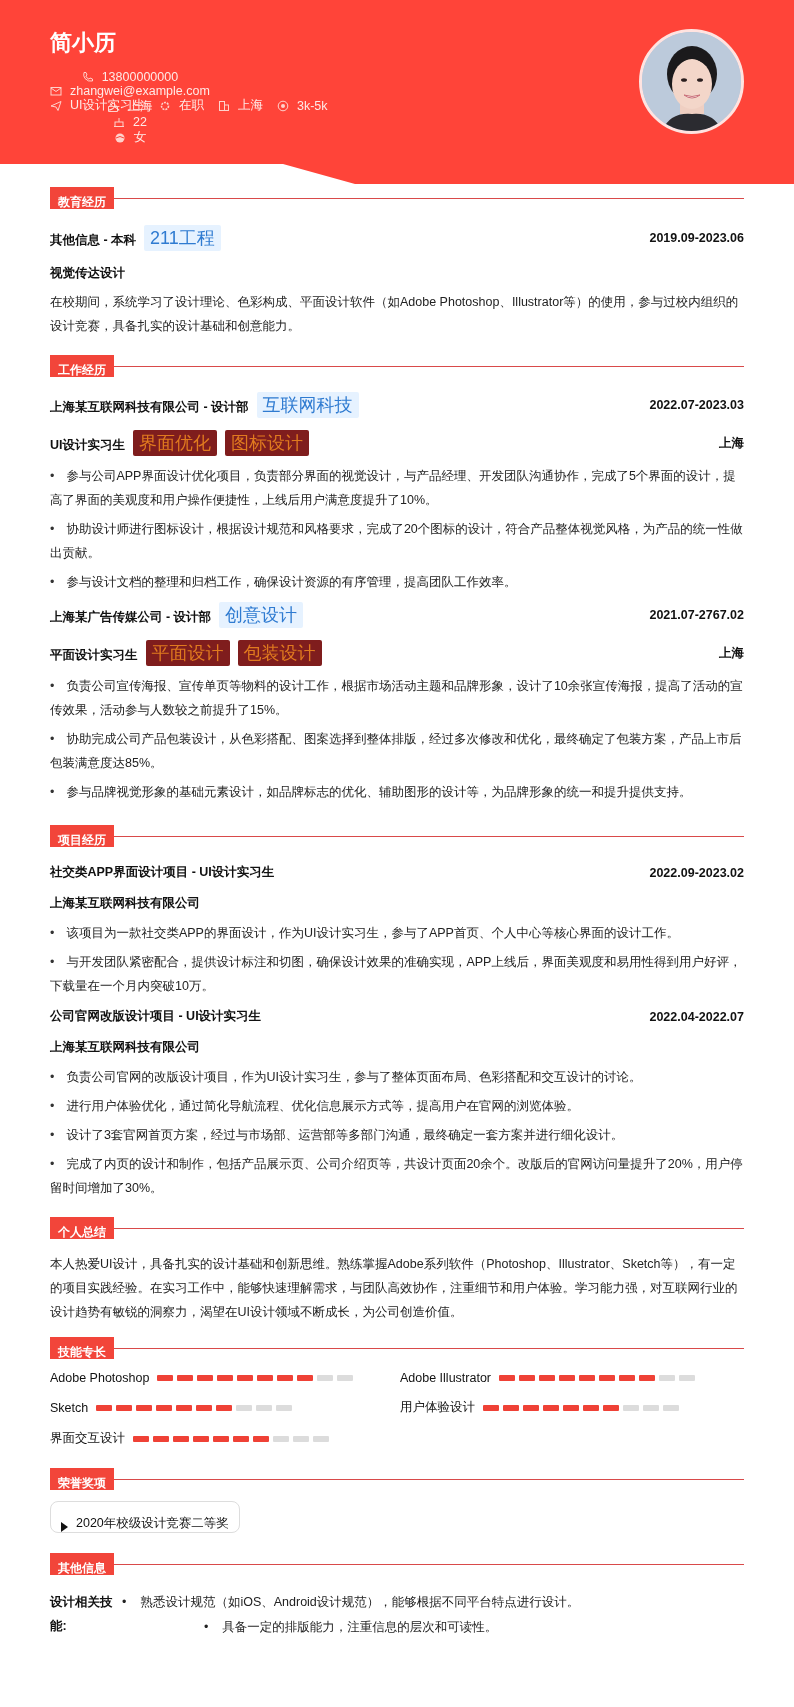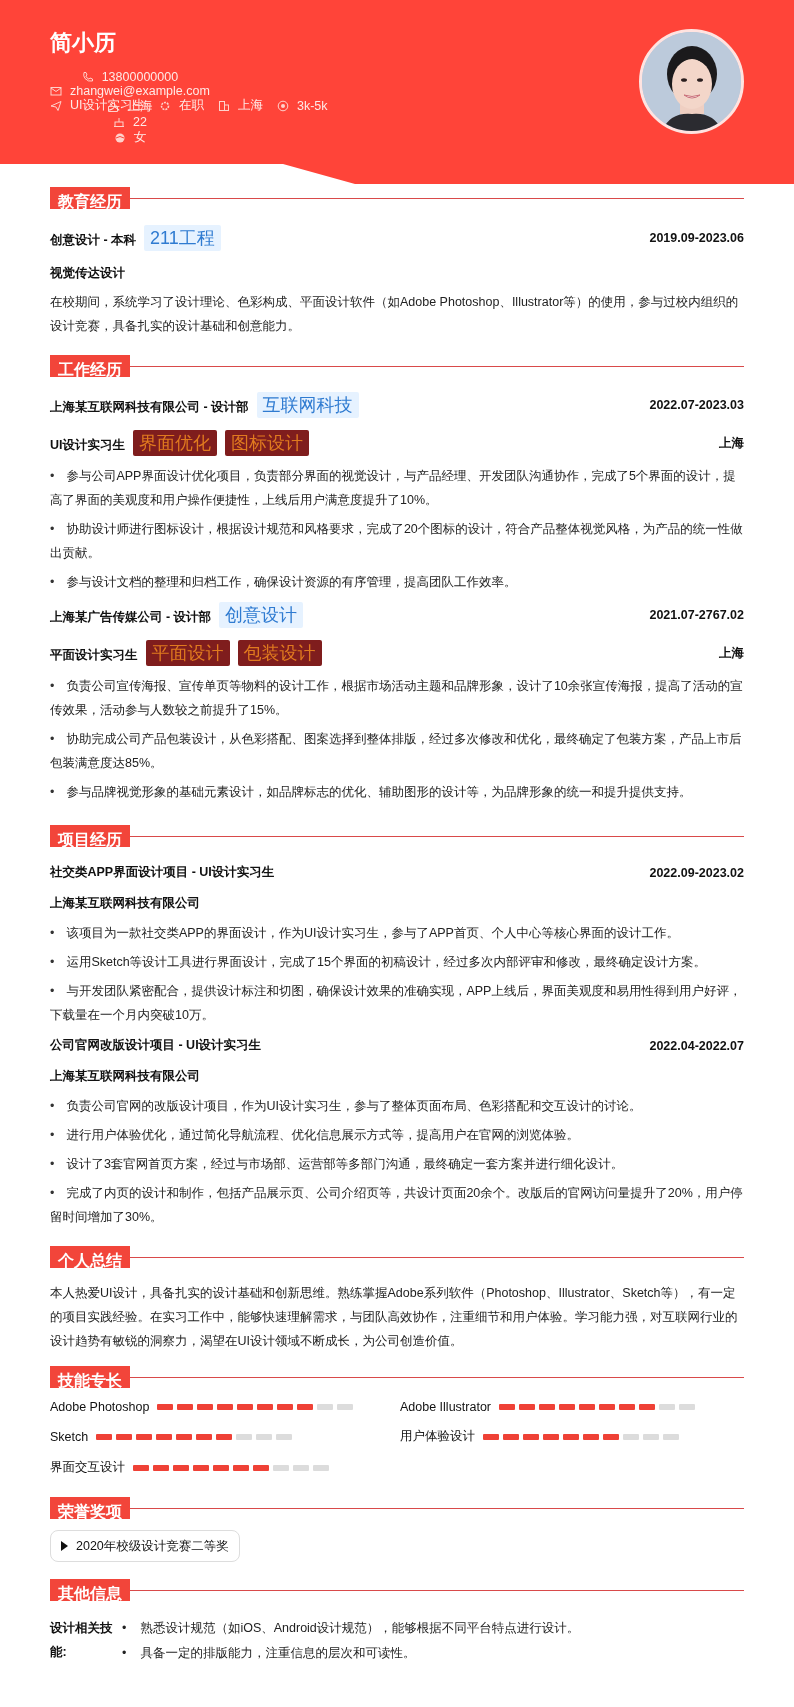--- a/index.html
+++ b/index.html
@@ -9,42 +9,42 @@
   .name { position: absolute; left: 50px; top: 28px; font-size: 22px; font-weight: bold; color: #fff; }
   .info-row { position: absolute; left: 50px; display: flex; align-items: center; font-size: 12.5px; color: #ffe9e6; }
   .info-row.r1 { top: 70px; flex-direction: column; }
   .info-row.r2 { top: 97px; }
   .info-item { display: flex; align-items: center; margin-right: 14px; }
   .info-item .ic { width: 12px; height: 12px; margin-right: 8px; display: inline-flex; align-items: center; justify-content: center; }
   .info-item .ic svg { width: 12px; height: 12px; }
   .avatar { position: absolute; left: 639px; top: 29px; width: 105px; height: 105px; border-radius: 50%; border: 3px solid #ffe3e0; background: #b9c6d6; overflow: hidden; }
   .content { position: absolute; left: 50px; top: 188px; width: 694px; }
   .sec-head { position: relative; height: 20px; margin-top: 0; display: flex; align-items: center; }
-  .sec-title { background: #f2453a; color: #fff; font-size: 16px; font-weight: bold; padding: 4px 8px; height: 22px; line-height: 22px; position: relative; z-index: 1; }
+  .sec-title { background: #f2453a; color: #fff; font-size: 12px; font-weight: bold; padding: 4px 8px; height: 22px; line-height: 22px; position: relative; z-index: 1; }
   .sec-line { flex: 1; height: 1px; background: #d94a4a; }
   .row { display: flex; justify-content: space-between; align-items: center; font-size: 12.5px; }
   .bold { font-weight: bold; color: #111; }
   .tag { display: inline-block; font-size: 18px; padding: 1px 6px; margin-left: 8px; border-radius: 2px; font-weight: normal; }
   .tag.blue { background: #e6f2ff; color: #2f7bd1; }
   .tag.orange { background: #7f1d1d; color: #e07a1f; }
   .para { font-size: 12.5px; line-height: 24px; color: #222; }
   ul.bul { list-style: none; }
   ul.bul li { font-size: 12.5px; line-height: 24px; color: #222; position: relative; padding-left: 0; margin-bottom: 5px; }
   ul.bul li::before { content: "•"; margin-right: 12px; color: #333; }
   .skills { display: grid; grid-template-columns: 350px 344px; row-gap: 14px; margin-top: 13px; }
   .skill { display: flex; align-items: center; font-size: 12.5px; color: #111; }
   .skill .bars { display: flex; margin-left: 8px; }
   .skill .bar { width: 16px; height: 6px; margin-right: 4px; border-radius: 1px; background: #dcdcdc; }
   .skill .bar.on { background: #ef4136; }
-  .award { display: inline-flex; align-items: center; border: 1px solid #ddd; border-radius: 8px; padding: 0 10px; height: 32px; font-size: 12.5px; color: #111; margin-top: 12px; }
+  .award { display: inline-flex; align-items: flex-end; border: 1px solid #ddd; border-radius: 8px; padding: 0 10px; height: 32px; font-size: 12.5px; color: #111; margin-top: 12px; }
   .award .tri { width: 0; height: 0; border-left: 7px solid #111; border-top: 5px solid transparent; border-bottom: 5px solid transparent; margin-right: 8px; }
   .other { display: flex; margin-top: 16px; font-size: 12.5px; }
   .other .lbl { font-weight: bold; color: #111; width: 72px; line-height: 24px; }
   .other ul { list-style: none; }
-  .other li { line-height: 24px; margin-bottom: 1px; }
+  .other li { line-height: 24px; margin-bottom: 1px; text-align: center; }
   .other li::before { content: "•"; margin-right: 14px; }
 </style>
 </head>
 <body>
 
 <div class="header">
   <svg class="bg" width="794" height="185" viewBox="0 0 794 185">
     <polygon points="0,0 794,0 794,184 355,184 283,164 0,164" fill="#ff4439"></polygon>
   </svg>
   <div class="name">简小历</div>
@@ -149,21 +149,21 @@
 </div>
 
 <div class="content">
 
   
   <div class="sec-head">
     <span class="sec-title">教育经历</span>
     <span class="sec-line"></span>
   </div>
   <div class="row" style="margin-top:17px;">
-    <span class="bold"><span>创意设计 - 本科</span><span class="tag blue">211工程</span></span>
+    <span class="bold"><span>其他信息 - 本科</span><span class="tag blue">211工程</span></span>
     <span class="bold">2019.09-2023.06</span>
   </div>
   <div class="bold" style="font-size:12.5px;margin-top:14px;">视觉传达设计</div>
   <div class="para" style="margin-top:8px;">在校期间，系统学习了设计理论、色彩构成、平面设计软件（如Adobe Photoshop、Illustrator等）的使用，参与过校内组织的设计竞赛，具备扎实的设计基础和创意能力。</div>
 
   
   <div class="sec-head" style="margin-top:18px;">
     <span class="sec-title">工作经历</span>
     <span class="sec-line"></span>
   </div>
@@ -207,21 +207,20 @@
   </div>
 
   <div>
     <div class="row" style="margin-top:18px;">
       <span class="bold">社交类APP界面设计项目 - UI设计实习生</span>
       <span class="bold">2022.09-2023.02</span>
     </div>
     <div class="bold" style="font-size:12.5px;margin-top:14px;">上海某互联网科技有限公司</div>
     <ul class="bul" style="margin-top:9px;">
       <li>该项目为一款社交类APP的界面设计，作为UI设计实习生，参与了APP首页、个人中心等核心界面的设计工作。</li>
-      <li>运用Sketch等设计工具进行界面设计，完成了15个界面的初稿设计，经过多次内部评审和修改，最终确定设计方案。</li>
       <li>与开发团队紧密配合，提供设计标注和切图，确保设计效果的准确实现，APP上线后，界面美观度和易用性得到用户好评，下载量在一个月内突破10万。</li>
     </ul>
   </div>
 
   <div>
     <div class="row" style="margin-top:10px;">
       <span class="bold">公司官网改版设计项目 - UI设计实习生</span>
       <span class="bold">2022.04-2022.07</span>
     </div>
     <div class="bold" style="font-size:12.5px;margin-top:14px;">上海某互联网科技有限公司</div>

